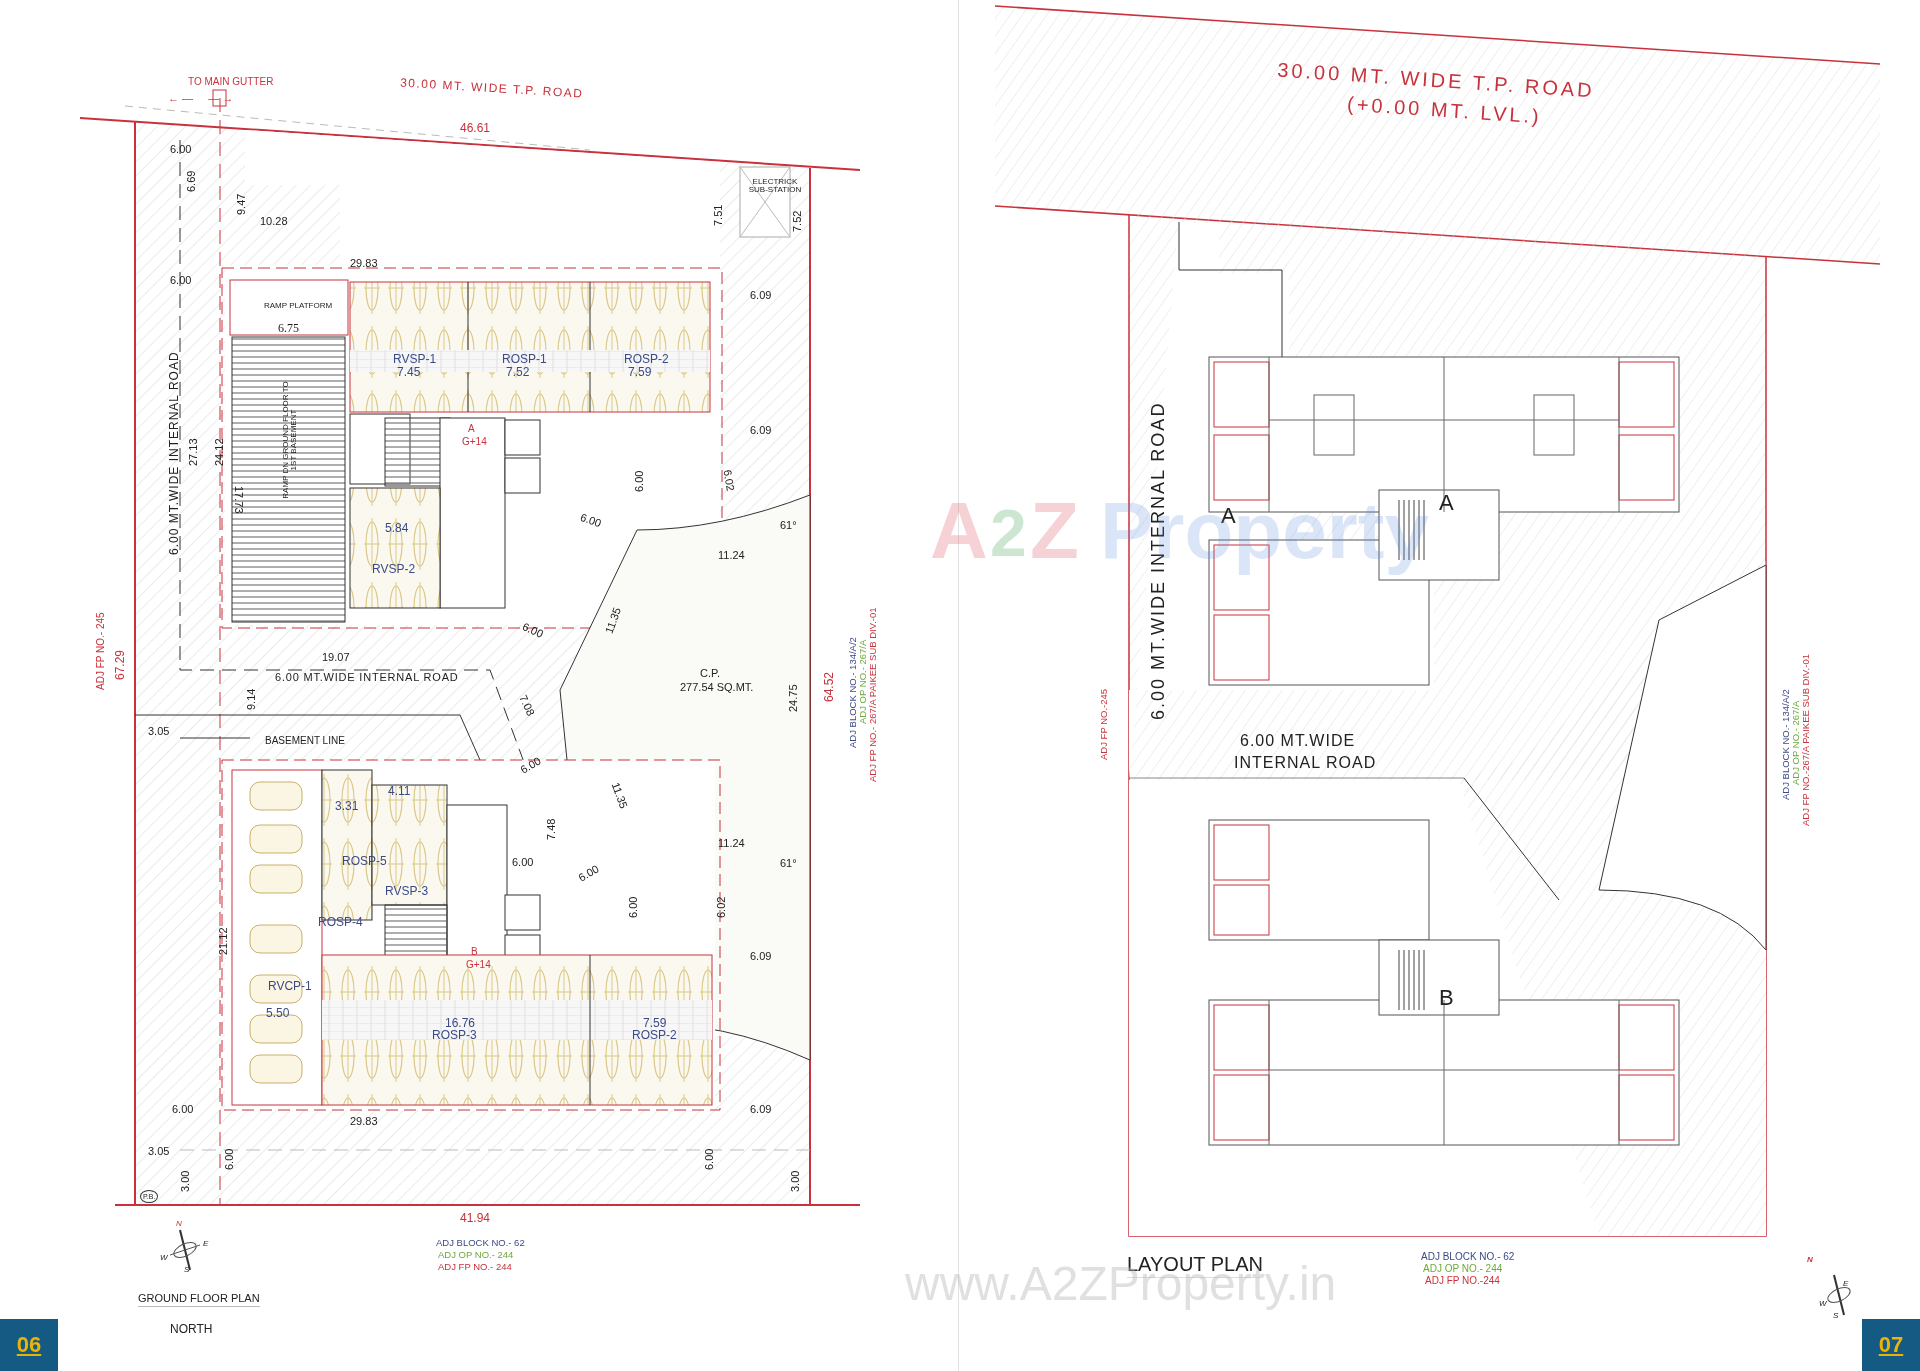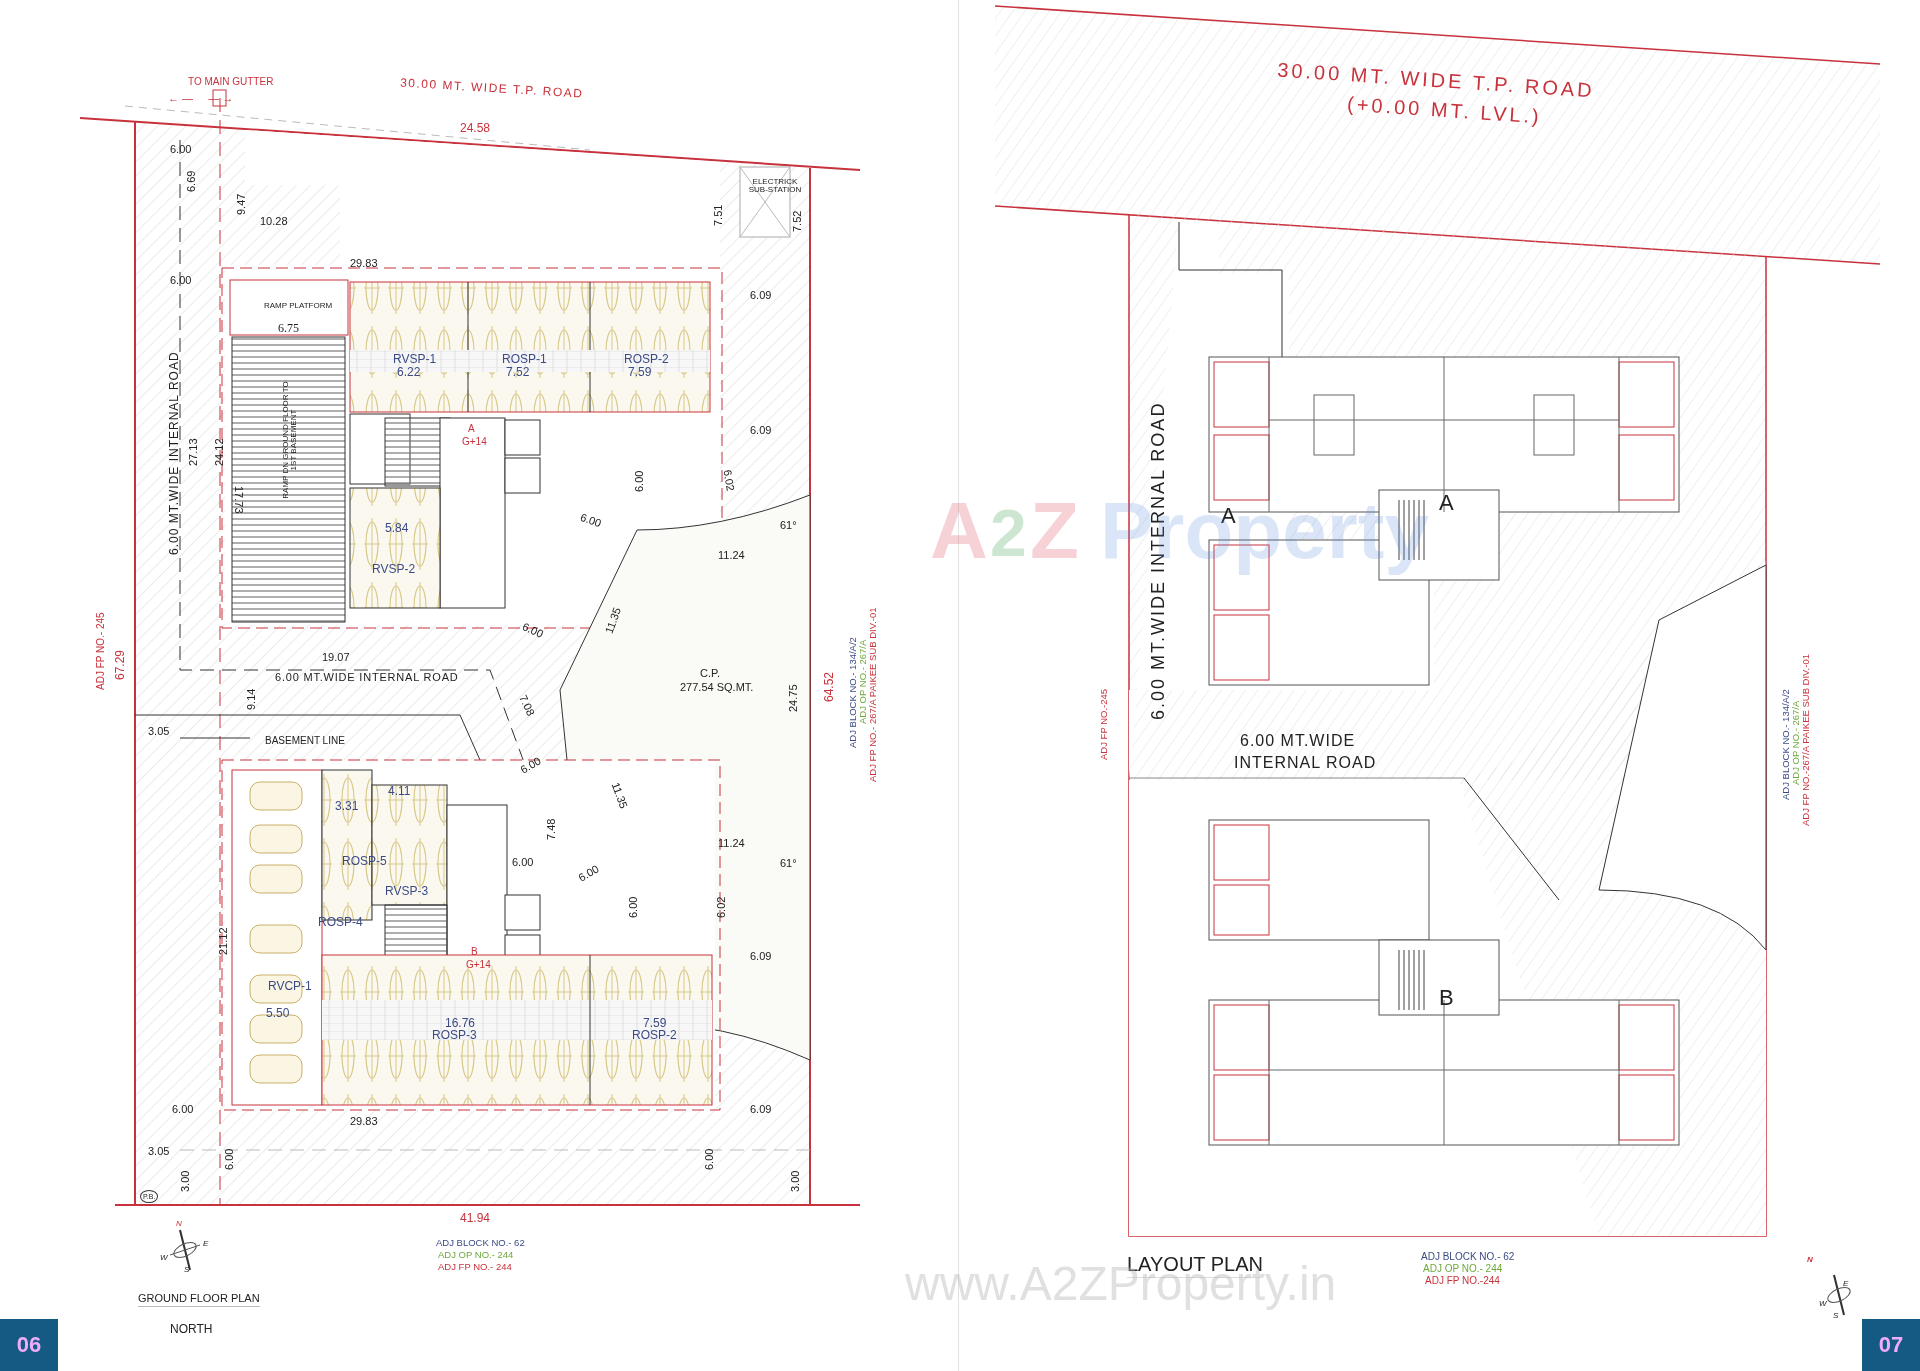--- a/index.html
+++ b/index.html
@@ -6,21 +6,21 @@
   body{width:1920px;height:1371px;position:relative;overflow:hidden;font-family:"Liberation Sans",sans-serif;}
   .page{position:absolute;top:0;height:1371px;background:#fff;}
   #page-left{left:0;width:958px;border-right:1px solid #e2e2e2;}
   #page-right{left:959px;width:961px;}
   svg{position:absolute;left:0;top:0;}
   .t{position:absolute;white-space:nowrap;line-height:1;}
   .red{color:#c8323c;}
   .navy{color:#3b4a86;}
   .green{color:#6ea83a;}
   .blk{color:#222;}
-  .pg{position:absolute;bottom:0;width:58px;height:52px;background:#145a82;color:#f0abfc;font-weight:bold;font-size:22px;display:flex;align-items:center;justify-content:center;}
+  .pg{position:absolute;bottom:0;width:58px;height:52px;background:#145a82;color:#eab308;font-weight:bold;font-size:22px;display:flex;align-items:center;justify-content:center;text-decoration:underline;}
   .rot{transform-origin:left top;}
   .wm{position:absolute;font-weight:bold;opacity:.28;}
   .small{font-size:10px;}
   .dim{font-size:11px;color:#222;}
   .lbl{font-size:12px;color:#3b4a86;}
 </style>
 </head>
 <body>
 
 <div id="page-left" class="page">
@@ -115,21 +115,21 @@
     <g transform="translate(185,1250)">
       <line x1="-5" y1="-20" x2="5" y2="20" stroke="#333" stroke-width="2"></line>
       <ellipse cx="0" cy="0" rx="12" ry="6" fill="none" stroke="#555" transform="rotate(-25)"></ellipse>
       <line x1="-15" y1="5" x2="15" y2="-5" stroke="#555"></line>
     </g>
   </svg>
 
   <div class="t red small" style="left:188px;top:77px;">TO MAIN GUTTER</div>
   <div class="t red" style="left:168px;top:93px;font-size:11px;">← — &nbsp;&nbsp;&nbsp;&nbsp;— →</div>
   <div class="t red" style="left:400px;top:82px;font-size:12px;letter-spacing:1.5px;transform:rotate(3.5deg);">30.00 MT. WIDE T.P. ROAD</div>
-  <div class="t red" style="left:460px;top:122px;font-size:12px;">24.58</div>
+  <div class="t red" style="left:460px;top:122px;font-size:12px;">46.61</div>
   <div class="t small blk" style="left:745px;top:178px;width:60px;text-align:center;white-space:normal;font-size:8px;">ELECTRICK SUB-STATION</div>
 
   <div class="t dim" style="left:170px;top:144px;">6.00</div>
   <div class="t dim rot" style="left:186px;top:192px;transform:rotate(-90deg);">6.69</div>
   <div class="t dim rot" style="left:236px;top:215px;transform:rotate(-90deg);">9.47</div>
   <div class="t dim" style="left:252px;top:216px;margin-left:8px;">10.28</div>
   <div class="t dim rot" style="left:713px;top:226px;transform:rotate(-90deg);">7.51</div>
   <div class="t dim rot" style="left:792px;top:232px;transform:rotate(-90deg);">7.52</div>
   <div class="t dim" style="left:350px;top:258px;">29.83</div>
   <div class="t dim" style="left:170px;top:275px;">6.00</div>
@@ -138,21 +138,21 @@
 
   <div class="t blk" style="left:264px;top:302px;font-size:8px;">RAMP PLATFORM</div>
   <div class="t blk" style="left:278px;top:322px;font-size:12px;font-family:Liberation Serif, serif;">6.75</div>
   <div class="t blk rot" style="left:282px;top:500px;transform:rotate(-90deg);font-size:8px;width:120px;white-space:normal;text-align:center;">RAMP DN GROUND FLOOR TO 1ST BASEMENT</div>
   <div class="t dim rot" style="left:244px;top:486px;transform:rotate(90deg);">17.73</div>
   <div class="t dim rot" style="left:188px;top:466px;transform:rotate(-90deg);">27.13</div>
   <div class="t dim rot" style="left:214px;top:466px;transform:rotate(-90deg);">24.12</div>
   <div class="t blk rot" style="left:168px;top:555px;transform:rotate(-90deg);font-size:12px;letter-spacing:1px;">6.00 MT.WIDE  INTERNAL ROAD</div>
 
   <div class="t lbl" style="left:393px;top:353px;">RVSP-1</div>
-  <div class="t lbl" style="left:397px;top:366px;">6.22</div>
+  <div class="t lbl" style="left:397px;top:366px;">7.45</div>
   <div class="t lbl" style="left:502px;top:353px;">ROSP-1</div>
   <div class="t lbl" style="left:506px;top:366px;">7.52</div>
   <div class="t lbl" style="left:624px;top:353px;">ROSP-2</div>
   <div class="t lbl" style="left:628px;top:366px;">7.59</div>
   <div class="t lbl" style="left:372px;top:563px;">RVSP-2</div>
   <div class="t lbl" style="left:385px;top:522px;">5.84</div>
 
   <div class="t red small" style="left:468px;top:424px;">A</div>
   <div class="t red small" style="left:462px;top:437px;">G+14</div>
 

